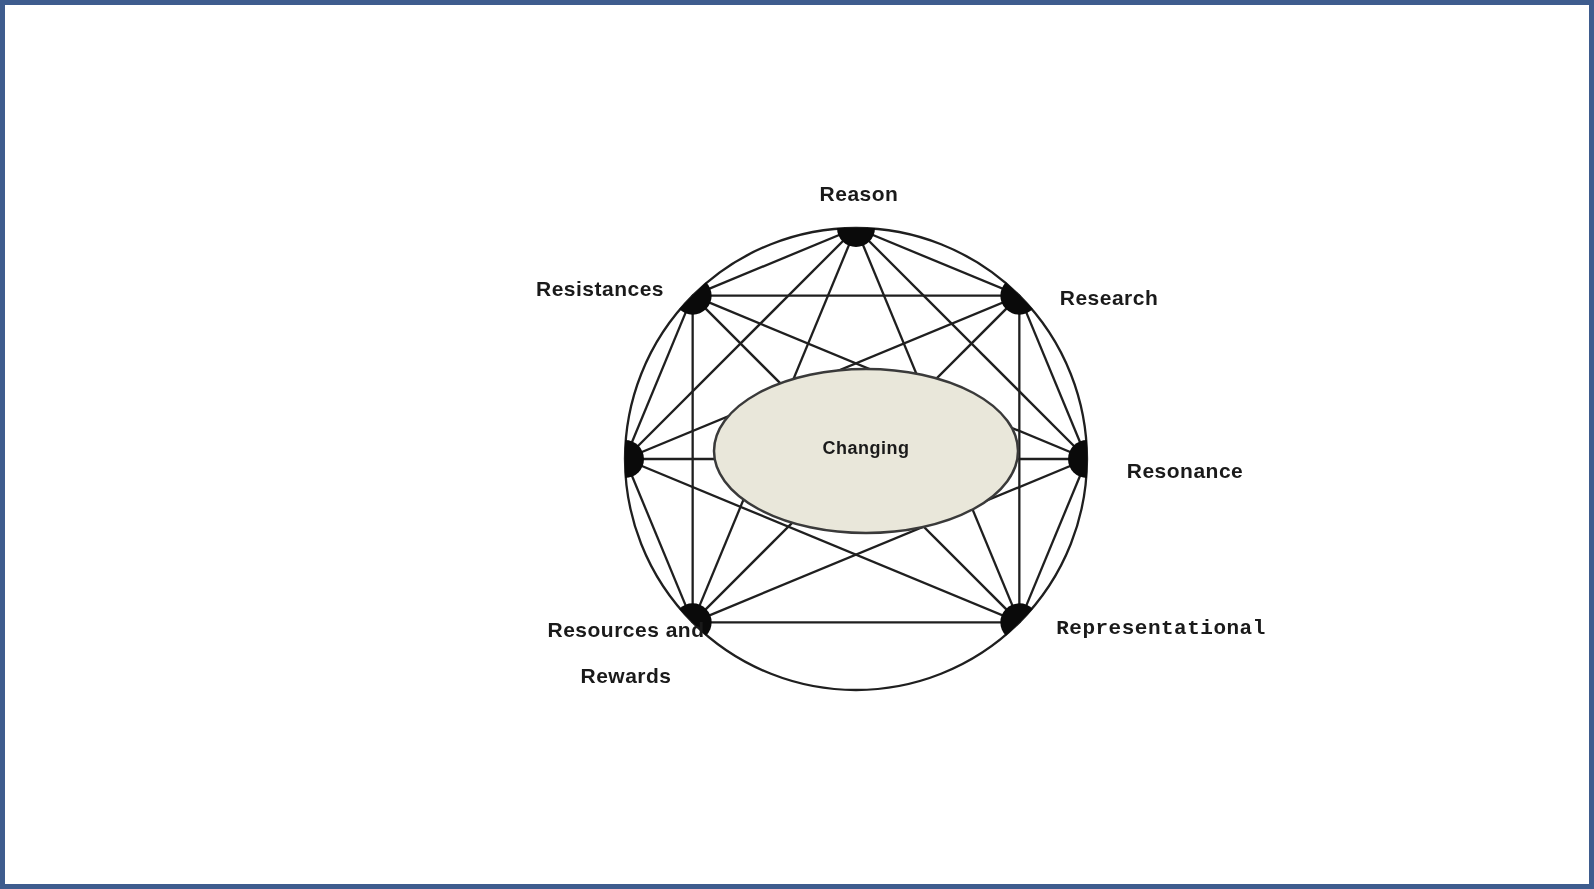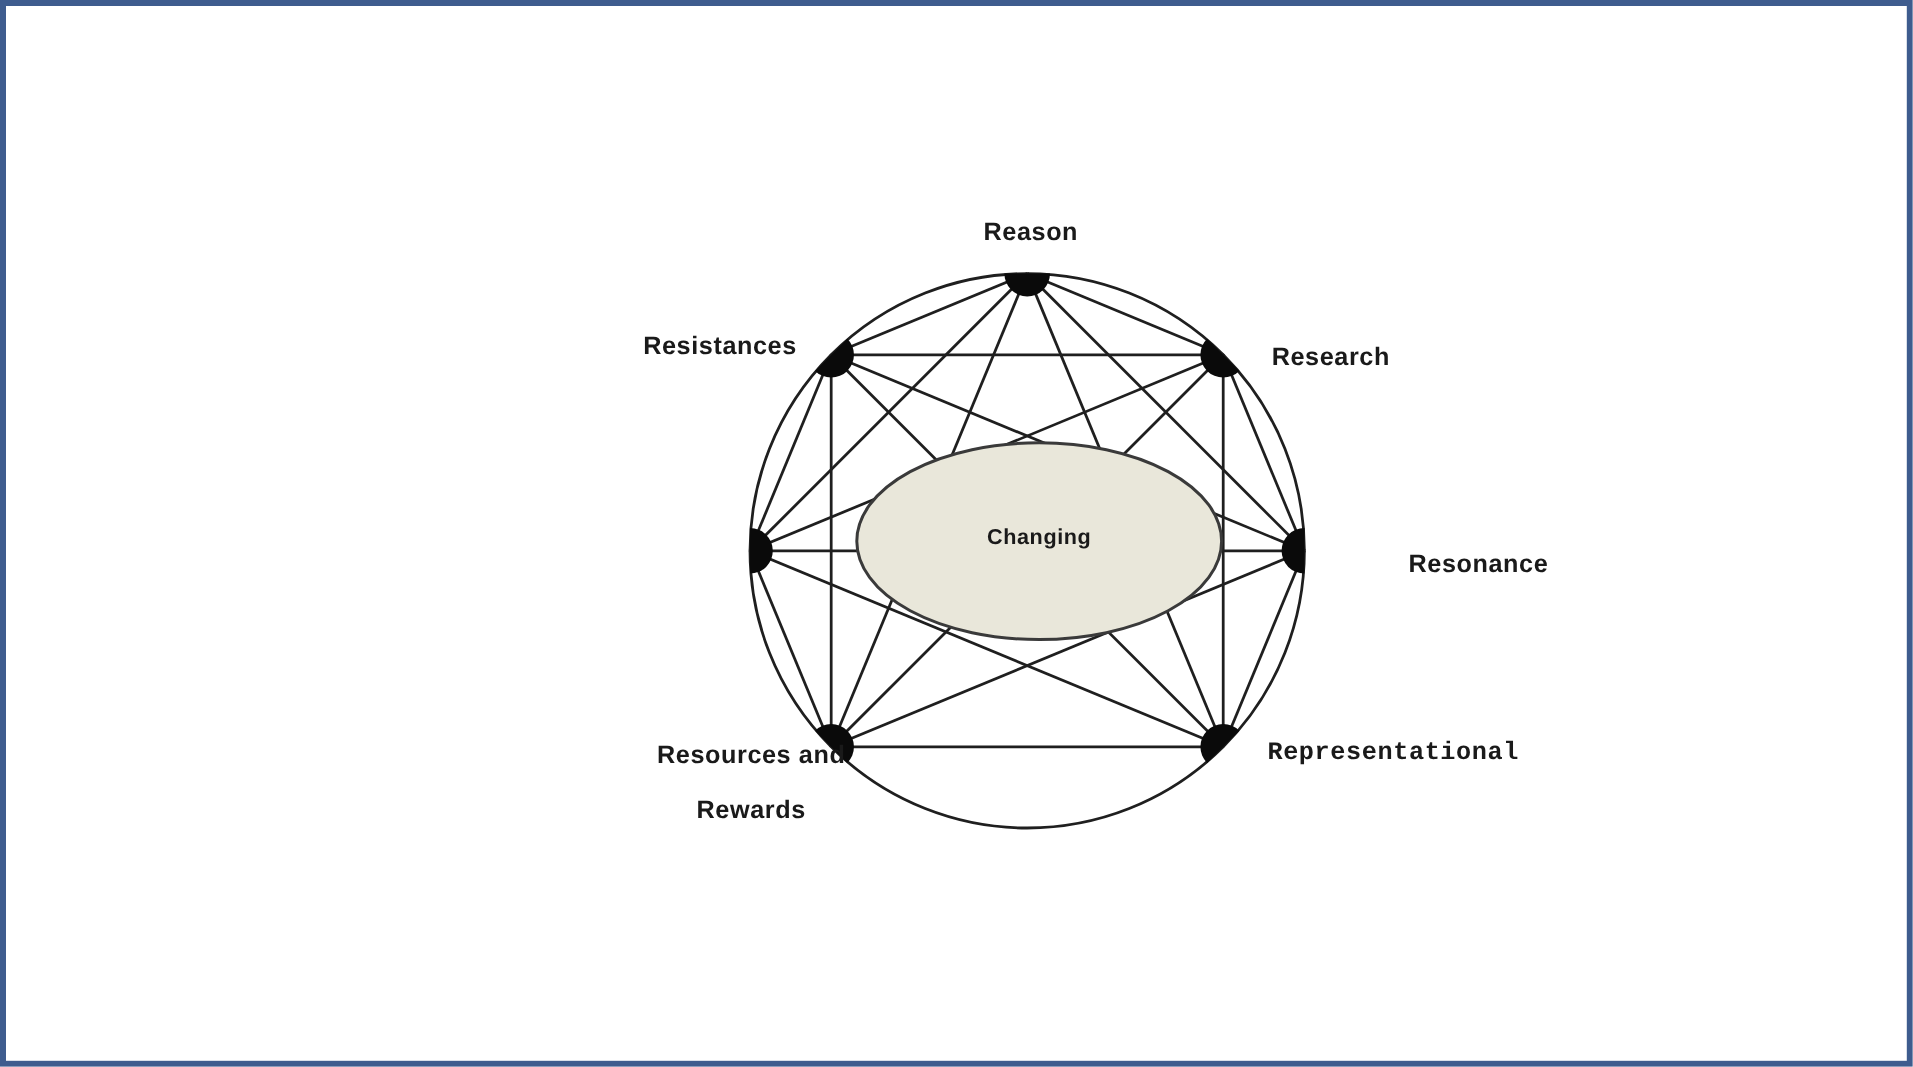--- a/index.html
+++ b/index.html
@@ -21,21 +21,21 @@
   #graph-svg{position:absolute;left:0;top:0;width:1594px;height:889px;}
   .lbl{
     position:absolute;transform:translate(-50%,-50%);
     font-weight:700;font-size:21px;letter-spacing:0.5px;
     color:var(--text);white-space:nowrap;text-align:center;
   }
   #lbl-reason{left:854px;top:189px;}
   #lbl-resistances{left:595px;top:284px;}
   #lbl-research{left:1092px;top:293px;margin-left:12px;}
   #lbl-realworld{left:487px;top:467px;}
-  #lbl-resonance{left:1180px;top:466px;margin-left:47px;}
+  #lbl-resonance{left:1180px;top:466px;}
   #lbl-resources{left:577px;top:648px;line-height:46px;margin-left:44px;}
   #lbl-representational{left:1156px;top:623px;font-family:Liberation Mono, monospace;}
   #lbl-center{left:861px;top:443px;font-size:18px;line-height:49px;letter-spacing:0.5px;}
 </style>
 </head>
 <body>
 
 <div class="frame">
 
   <svg id="graph-svg" viewBox="0 0 1594 889">

